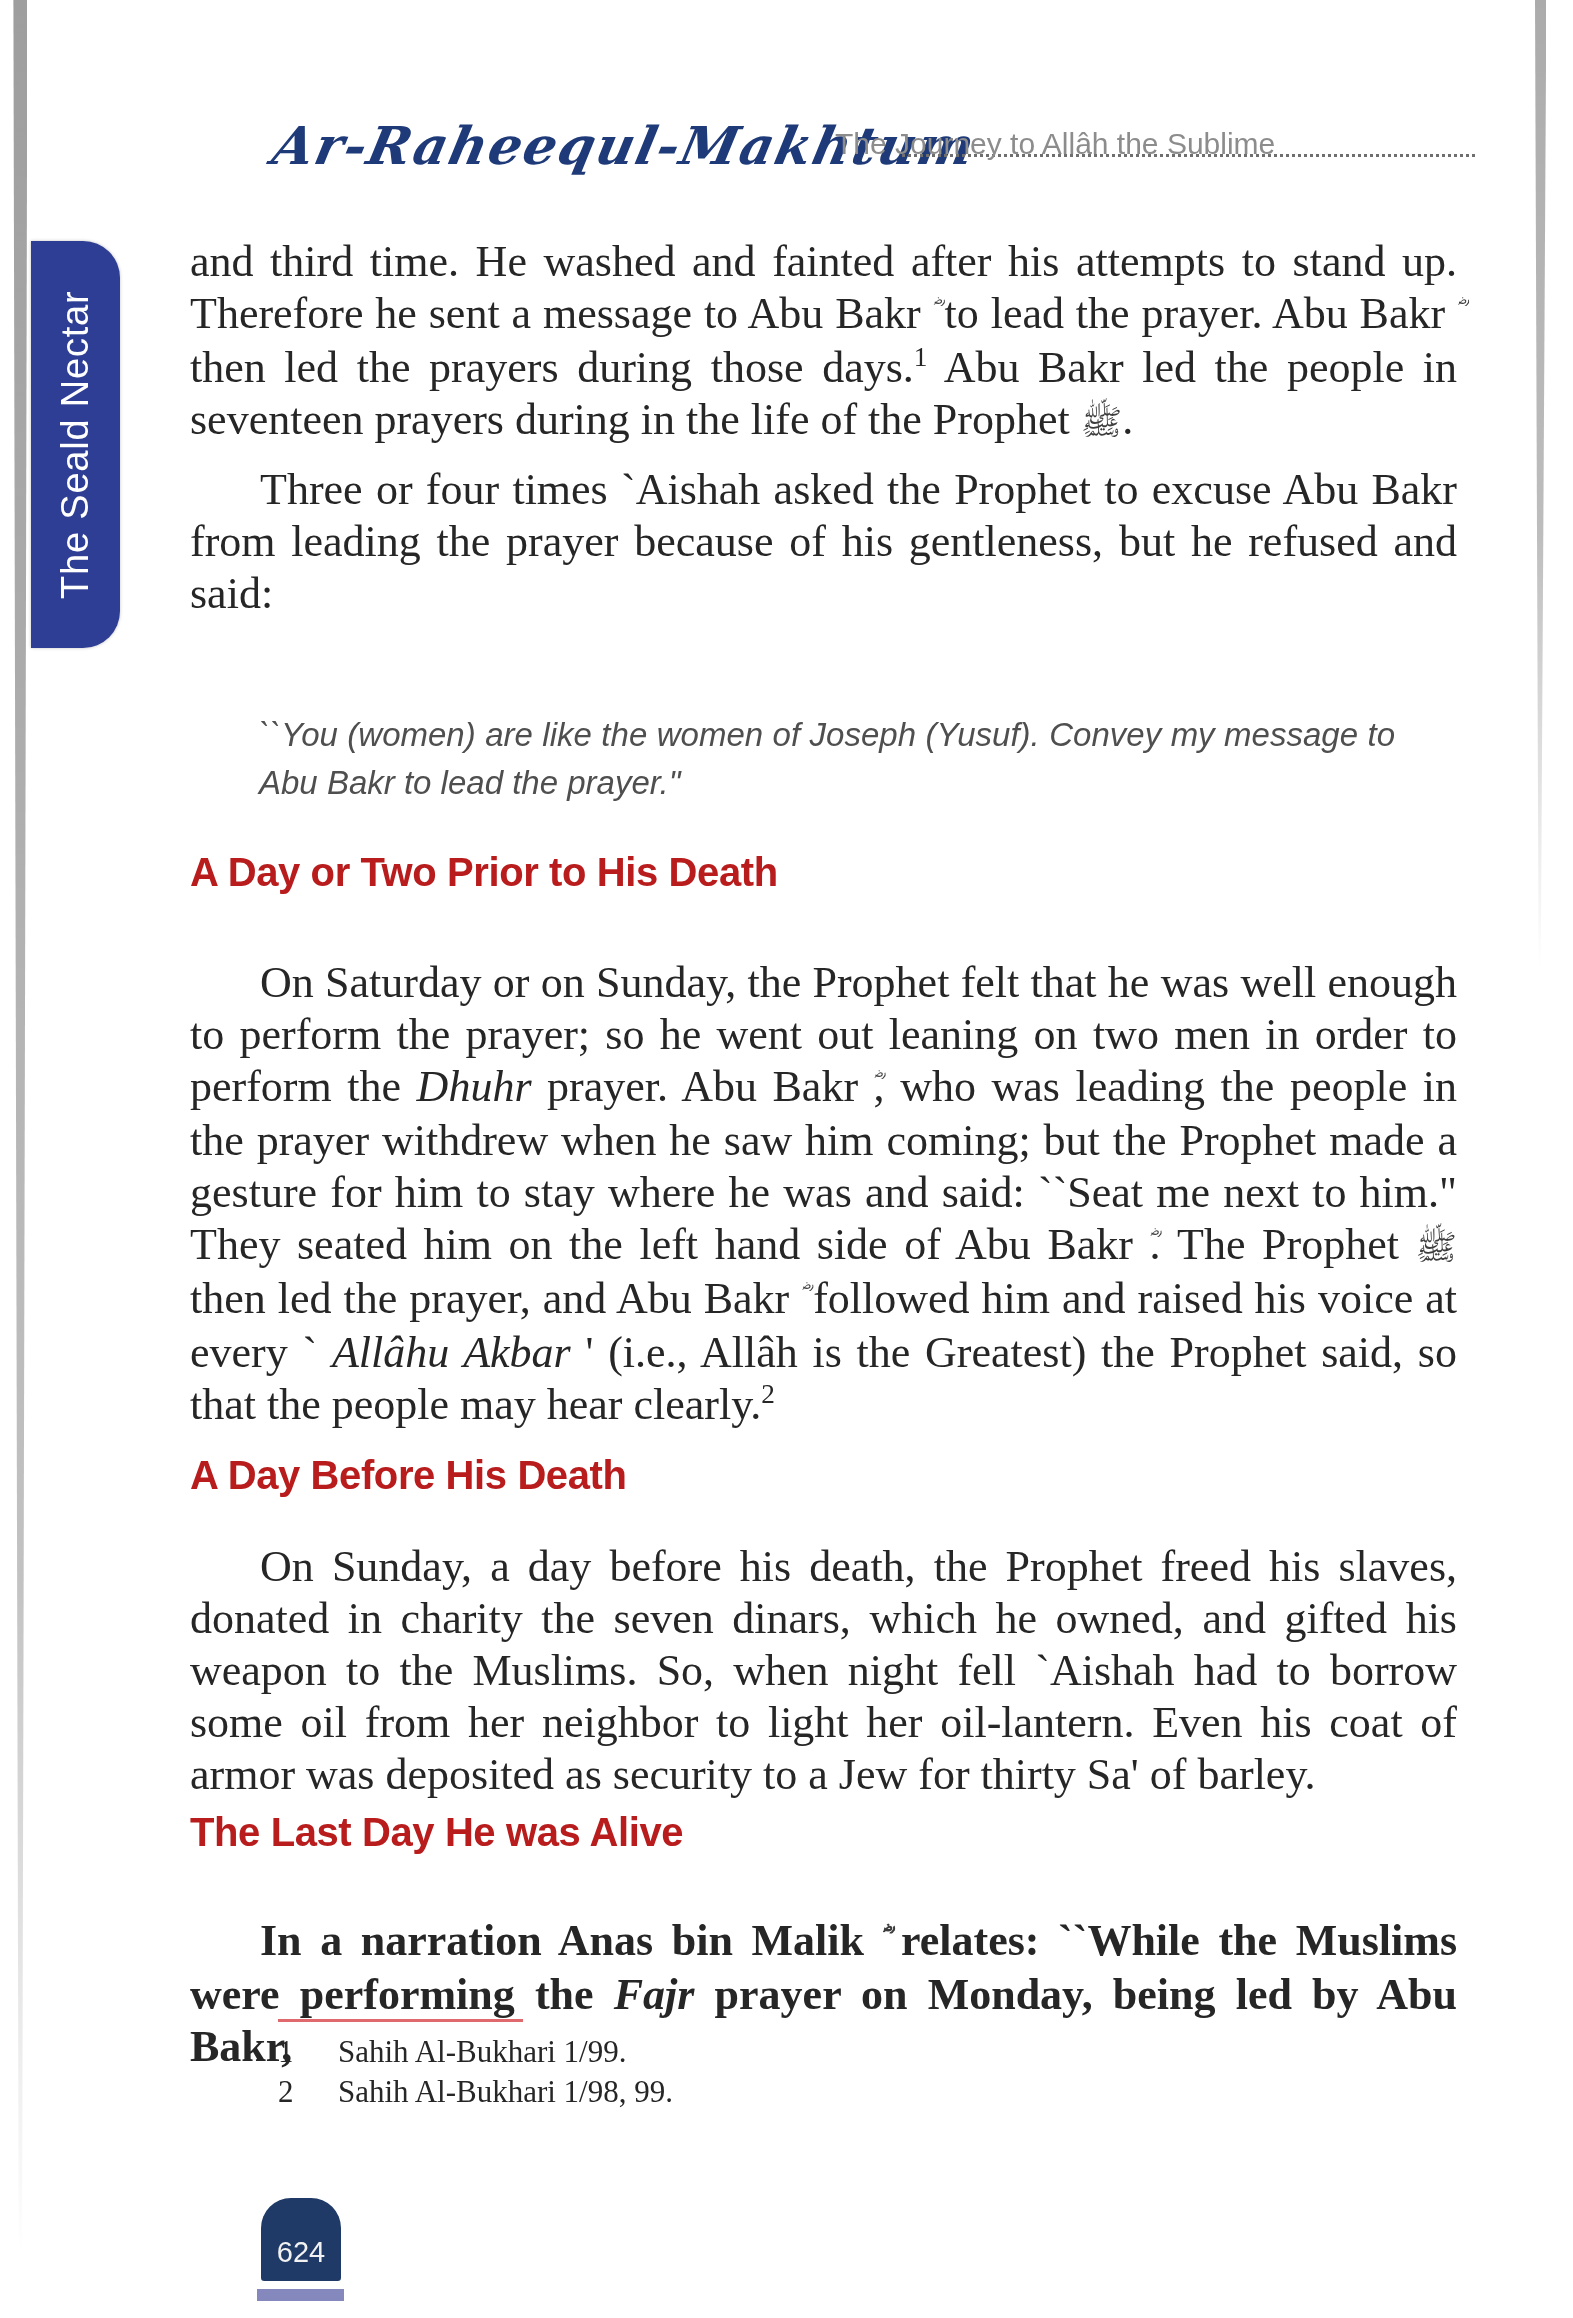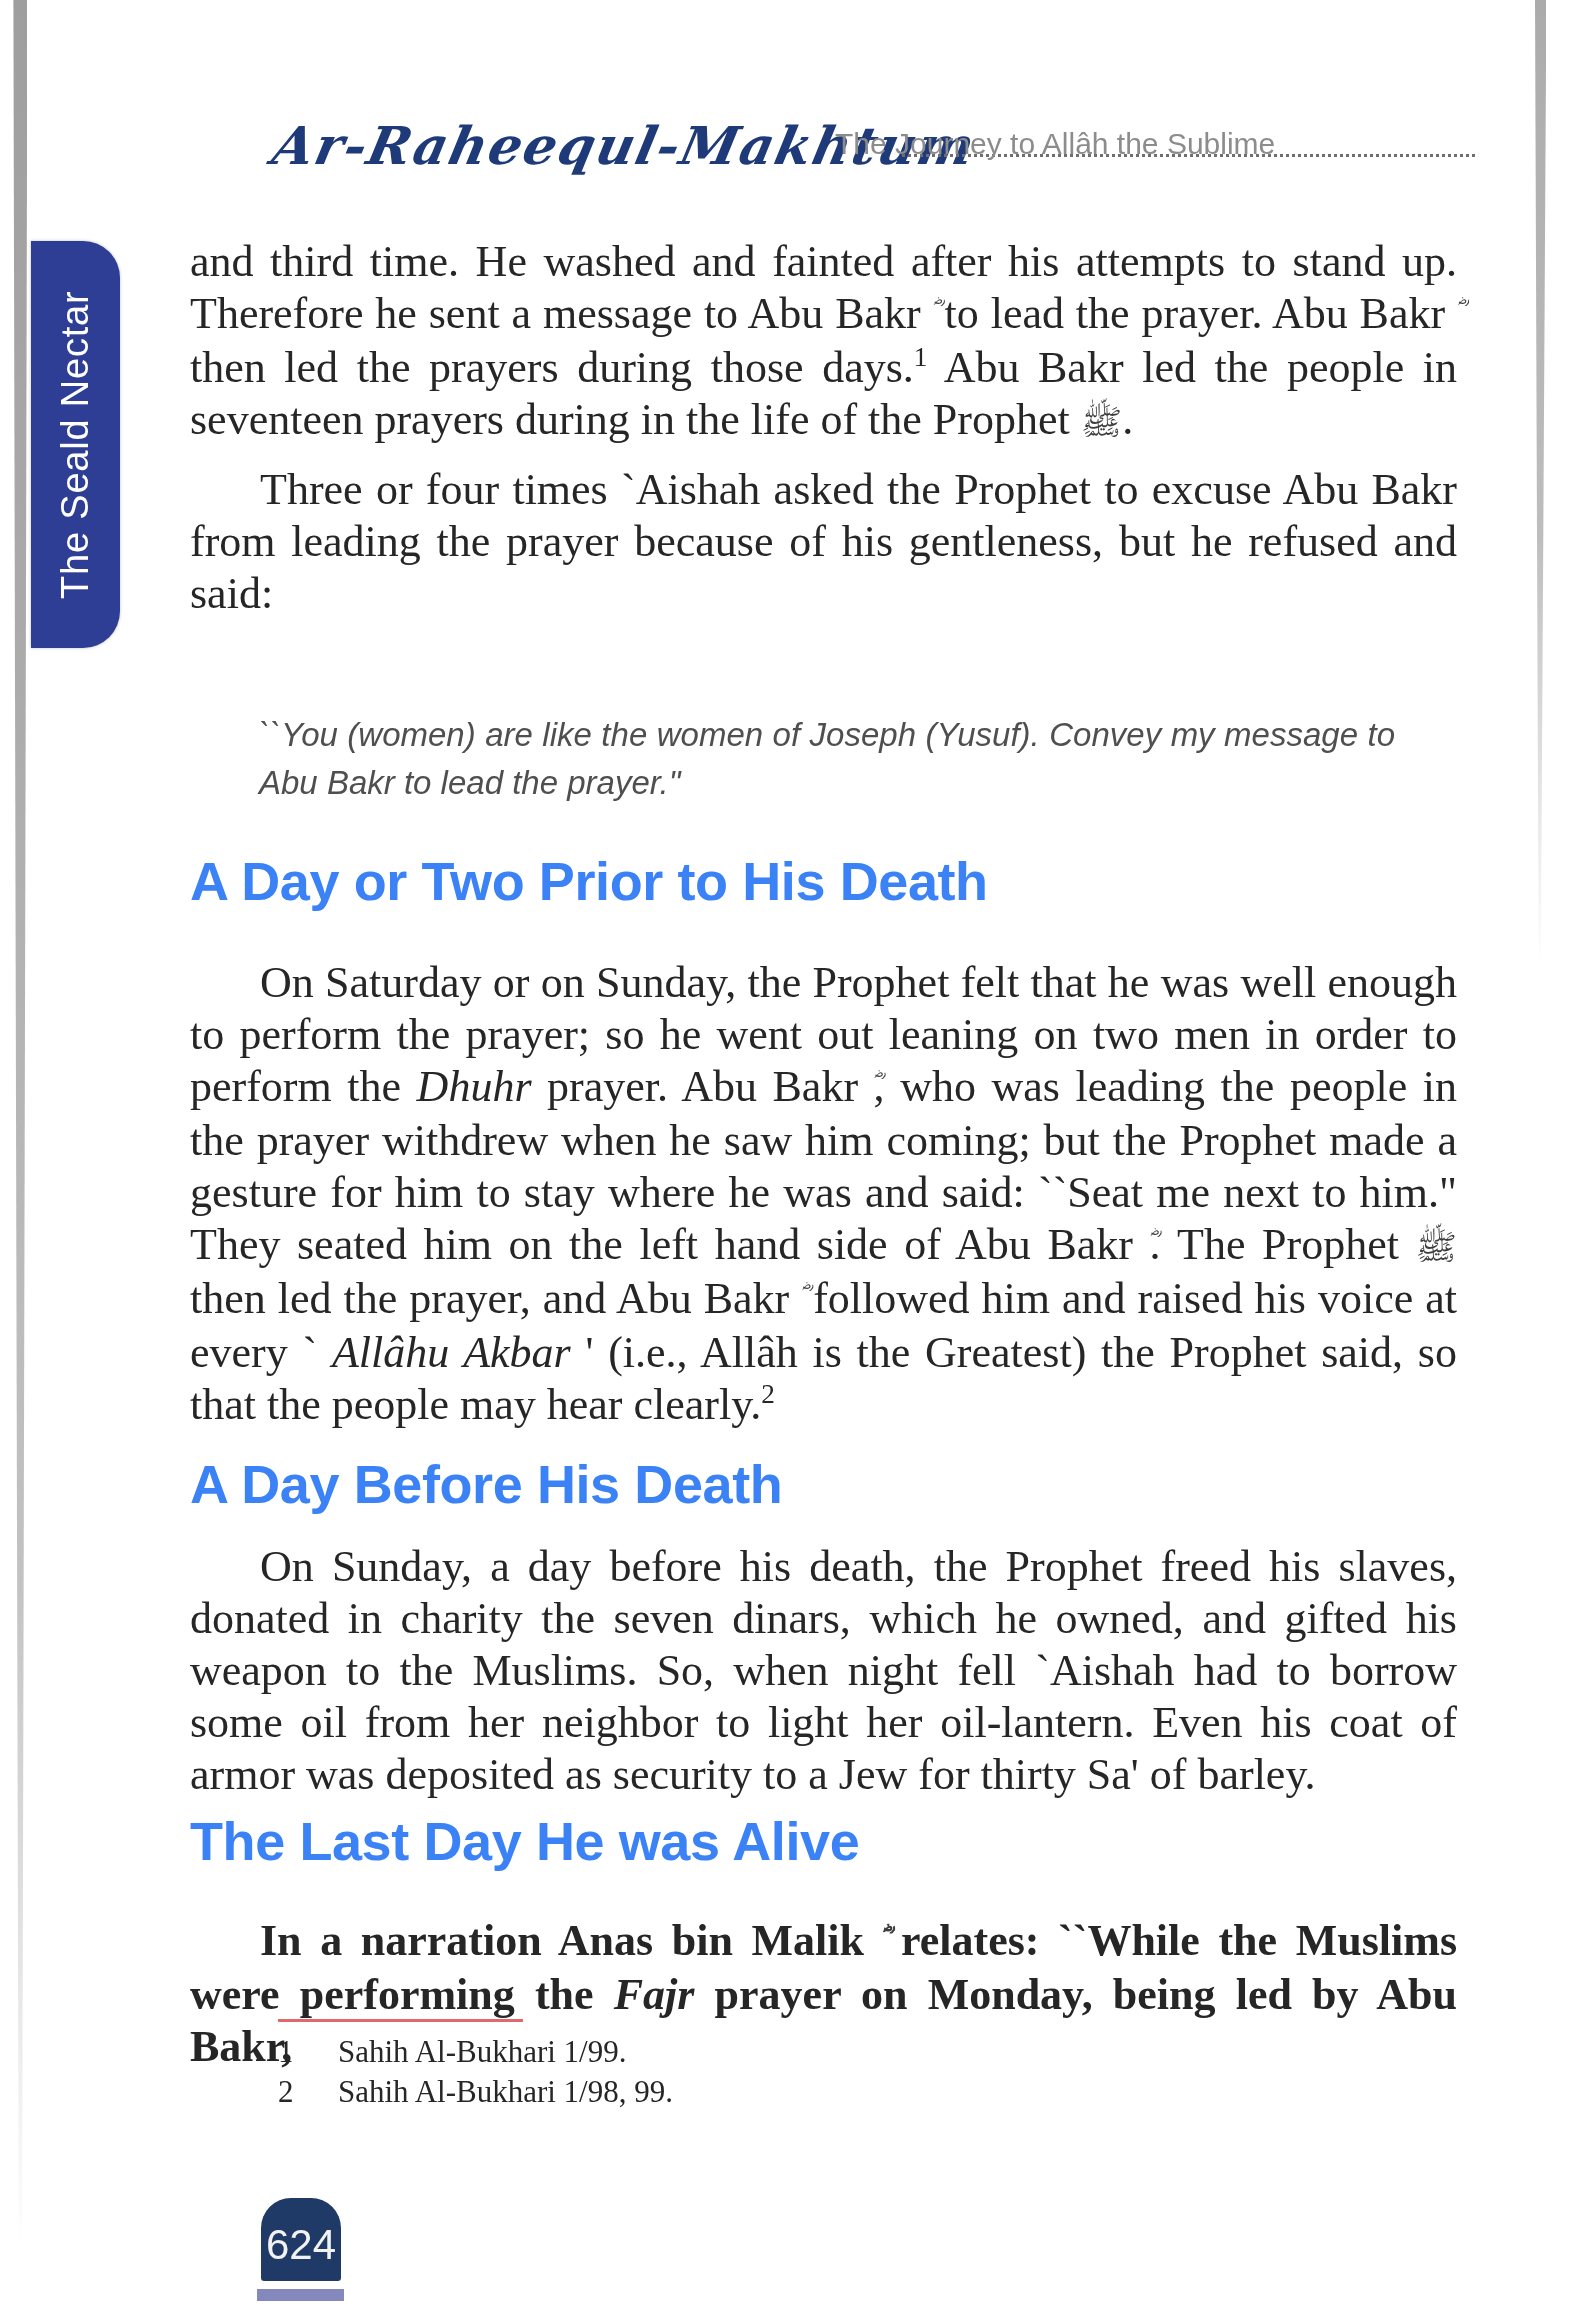--- a/index.html
+++ b/index.html
@@ -82,22 +82,22 @@
   #hadith-translation{
     position:absolute;left:259px;top:711px;width:1136px;
     font-family:"Liberation Sans", sans-serif;
     font-style:italic;
     font-size:33px;line-height:48px;color:#4f4f4f;
     text-align:justify;
   }
   .heading{
     position:absolute;left:190px;width:1267px;
     font-family:"Liberation Sans", sans-serif;
-    font-weight:700;font-size:54px;
-    color:#3b82f6;letter-spacing:-0.4px;
+    font-weight:700;font-size:40px;
+    color:#b91c1c;letter-spacing:-0.4px;
   }
   #heading-1{ top:850px; }
   #para-1{ top:236px; }
   #para-2{ top:464px; }
   #para-3{ top:957px; }
   #heading-2{ top:1438px;margin-top:15px; }
   #para-4{ top:1541px; }
   #heading-3{ top:1810px; }
   #para-5{ top:1915px;font-weight:bold; }
   
@@ -111,21 +111,21 @@
   }
   .fn-row{ display:flex; }
   .fn-num{ width:60px;flex:0 0 60px; }
   
   #page-badge{
     position:absolute;left:261px;top:2198px;width:80px;height:83px;
     background:#1f3a66;
     border-radius:30px 30px 3.3px 3.3px;
     display:flex;align-items:flex-end;justify-content:center;
     font-family:"Liberation Sans", sans-serif;
-    font-size:42px;color:#f2f2f2;
+    font-size:29px;color:#f2f2f2;
     padding-bottom:11.7px;box-sizing:border-box;
   }
   #page-badge-bar{
     position:absolute;left:257px;top:2289px;width:87px;height:11.7px;
     background:#8588bd;
   }
 </style>
 </head>
 <body>
 

